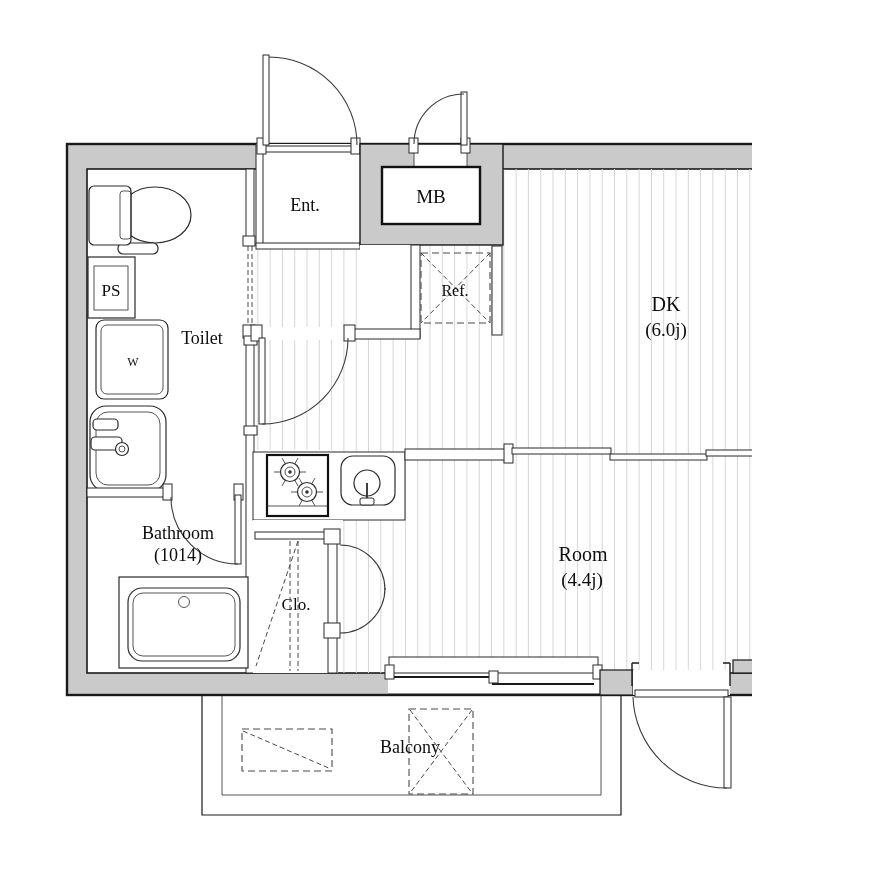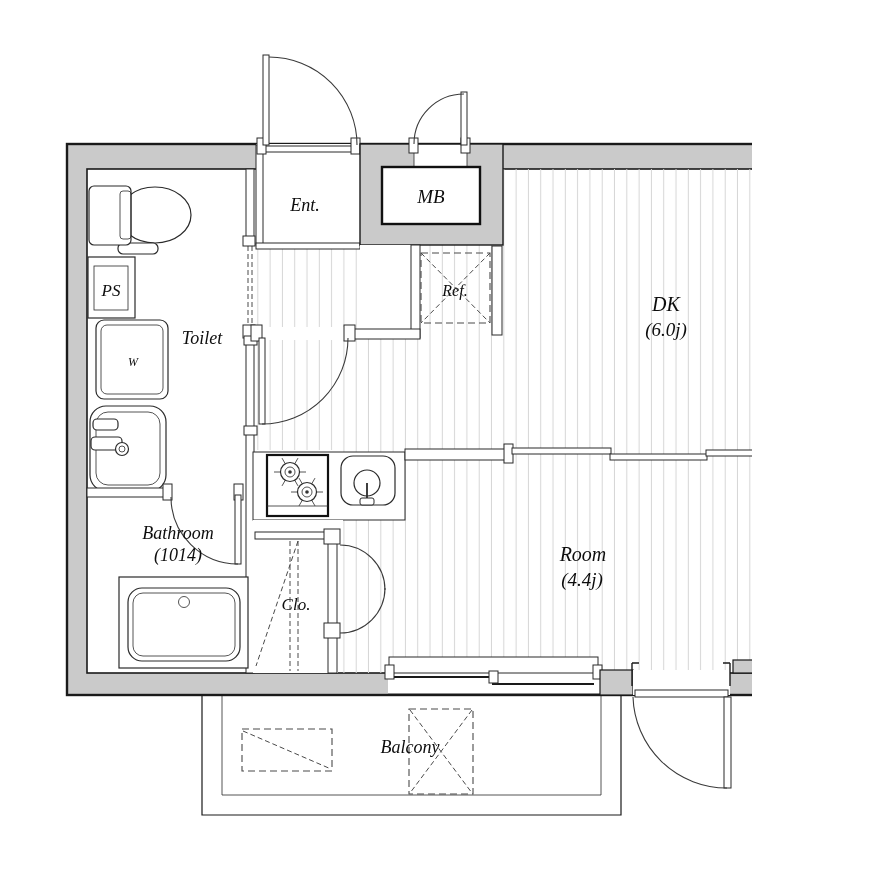--- a/index.html
+++ b/index.html
@@ -1,16 +1,16 @@
 <!DOCTYPE html>
 <html><head>
 <meta charset="utf-8">
 <style>
   html,body{margin:0;padding:0;background:#fff;}
-  .canvas{position:relative;width:752px;height:876px;background:#fff;overflow:hidden;font-style:italic;}
+  .canvas{position:relative;width:752px;height:876px;background:#fff;overflow:hidden;}
   svg{position:absolute;left:0;top:0;}
   
   .w{fill:#ffffff;stroke:#2a2a2a;stroke-width:1;}
   
   .fx{fill:#ffffff;stroke:#2a2a2a;stroke-width:1.2;}
   .thin{fill:none;stroke:#2a2a2a;stroke-width:0.8;}
   .ln{fill:none;stroke:#1a1a1a;stroke-width:1.2;}
   .arc{fill:none;stroke:#3a3a3a;stroke-width:1.1;}
   .dash{fill:none;stroke:#4a4a4a;stroke-width:1.1;stroke-dasharray:7 4;}
   .dash2{fill:none;stroke:#4a4a4a;stroke-width:1;stroke-dasharray:5 3;}

